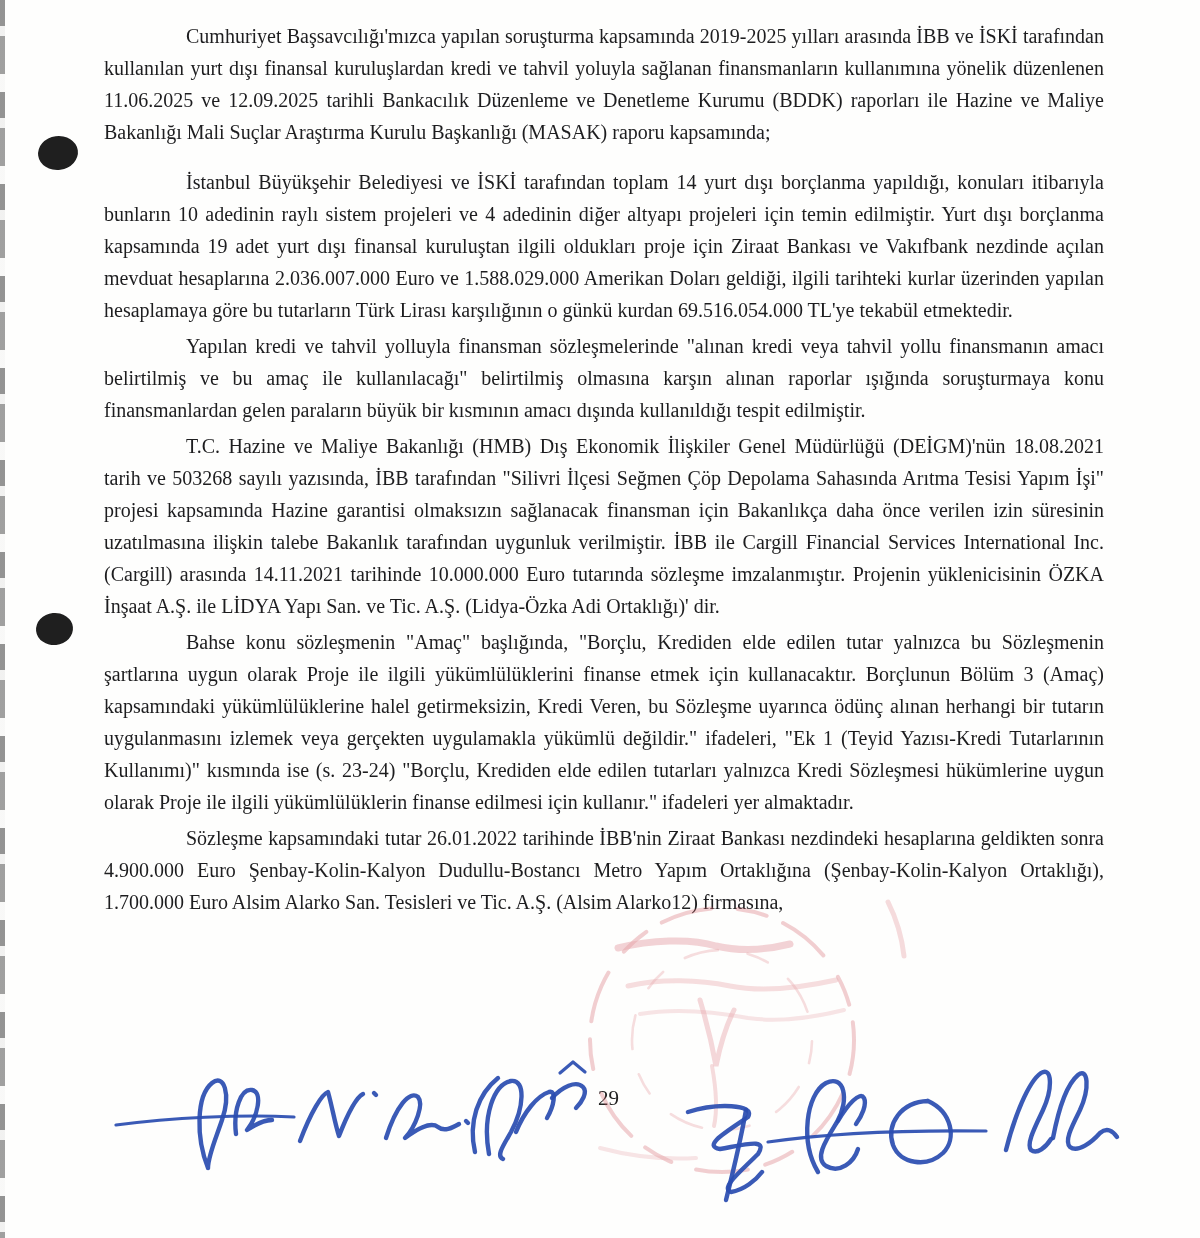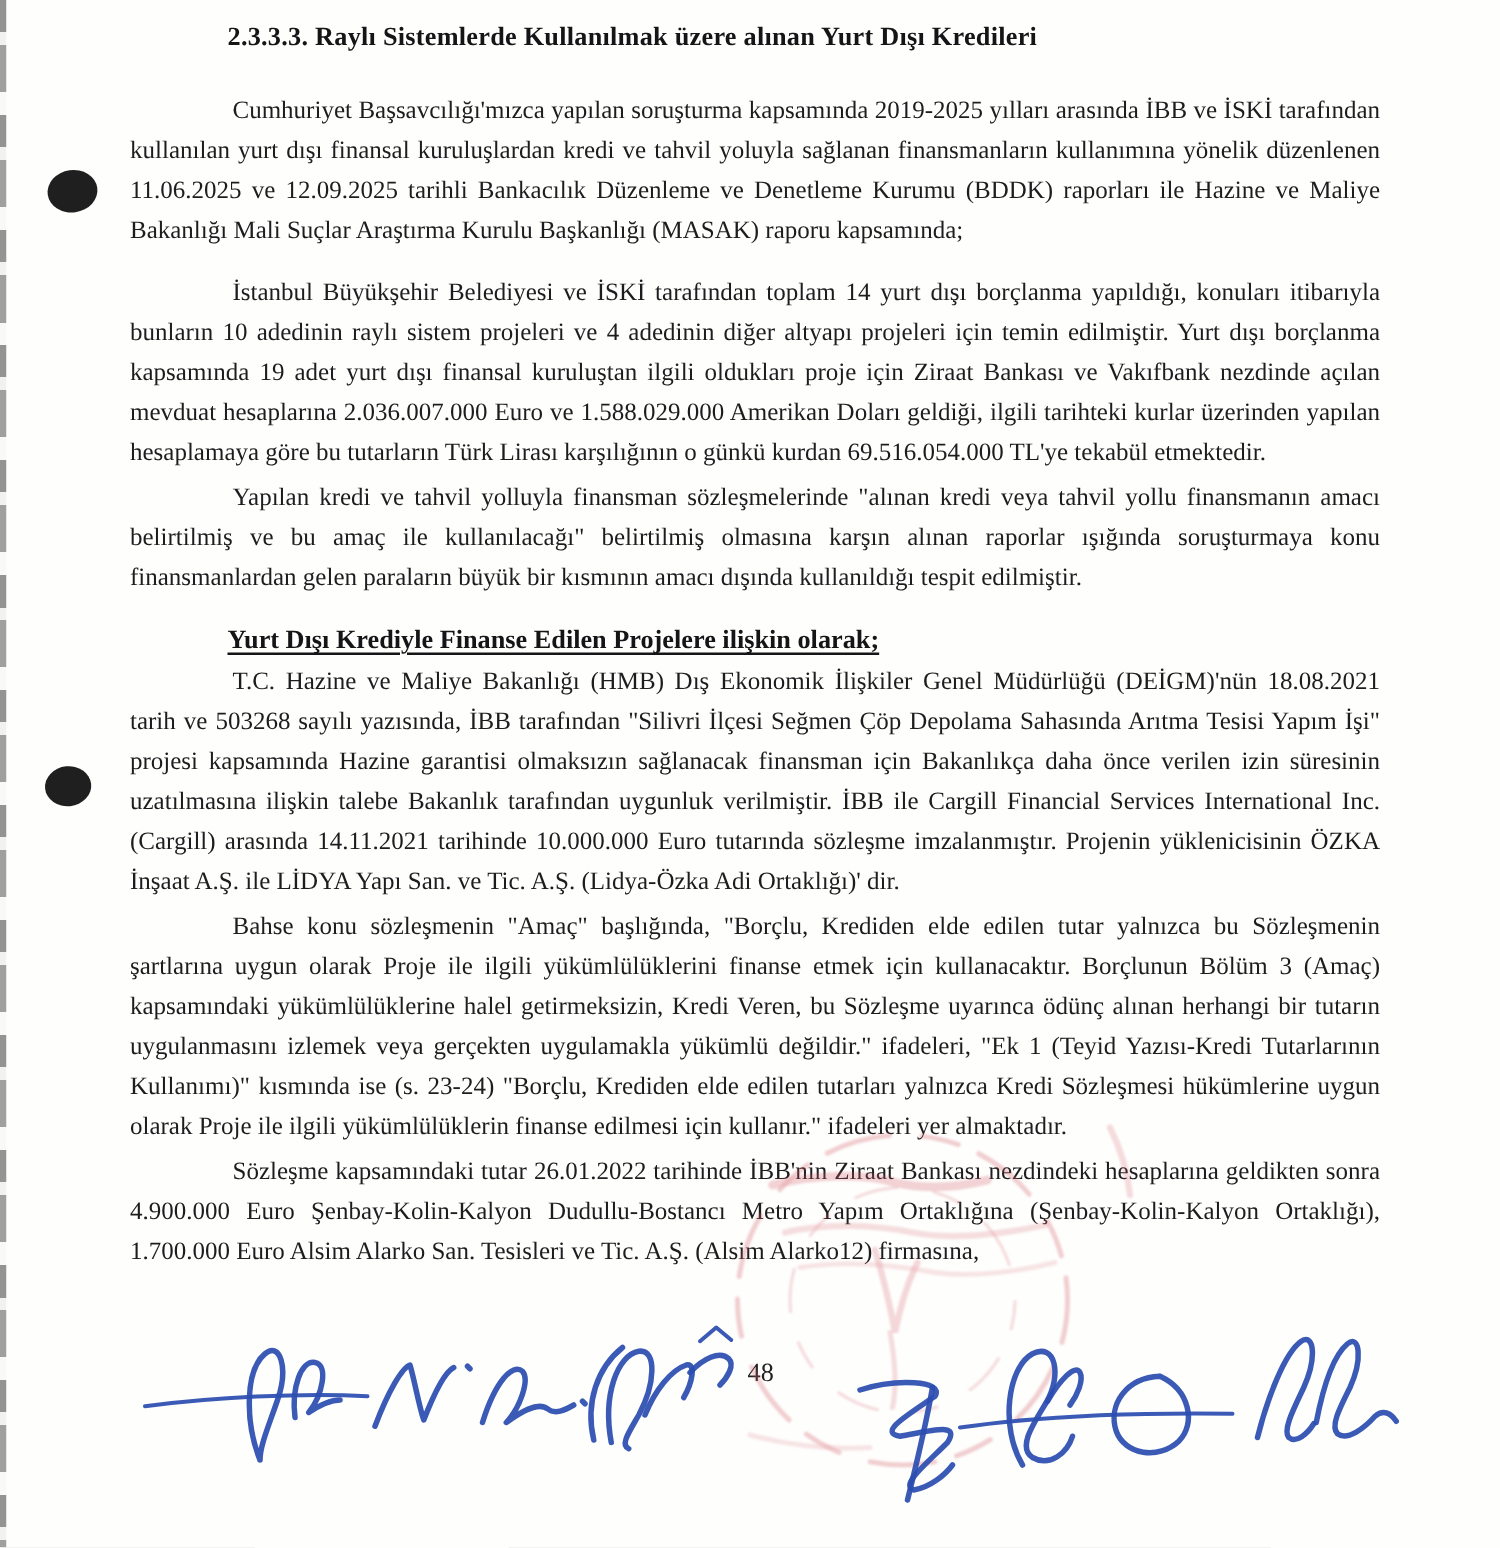--- a/index.html
+++ b/index.html
@@ -52,31 +52,29 @@
 </head>
 <body>
 
 <div class="page">
 
   <div class="edge-strip"></div>
   <div class="hole hole-1"></div>
   <div class="hole hole-2"></div>
 
   <div class="content">
-    <h1>2.3.3.3. Raylı Sistemlerde Kullanılmak üzere alınan Yurt Dışı Kredileri</h1>
     <p class="para-intro">Cumhuriyet Başsavcılığı'mızca yapılan soruşturma kapsamında 2019-2025 yılları arasında İBB ve İSKİ tarafından kullanılan yurt dışı finansal kuruluşlardan kredi ve tahvil yoluyla sağlanan finansmanların kullanımına yönelik düzenlenen 11.06.2025 ve 12.09.2025 tarihli Bankacılık Düzenleme ve Denetleme Kurumu (BDDK) raporları ile Hazine ve Maliye Bakanlığı Mali Suçlar Araştırma Kurulu Başkanlığı (MASAK) raporu kapsamında;</p>
     <p>İstanbul Büyükşehir Belediyesi ve İSKİ tarafından toplam 14 yurt dışı borçlanma yapıldığı, konuları itibarıyla bunların 10 adedinin raylı sistem projeleri ve 4 adedinin diğer altyapı projeleri için temin edilmiştir. Yurt dışı borçlanma kapsamında 19 adet yurt dışı finansal kuruluştan ilgili oldukları proje için Ziraat Bankası ve Vakıfbank nezdinde açılan mevduat hesaplarına 2.036.007.000 Euro ve 1.588.029.000 Amerikan Doları geldiği, ilgili tarihteki kurlar üzerinden yapılan hesaplamaya göre bu tutarların Türk Lirası karşılığının o günkü kurdan 69.516.054.000 TL'ye tekabül etmektedir.</p>
     <p>Yapılan kredi ve tahvil yolluyla finansman sözleşmelerinde "alınan kredi veya tahvil yollu finansmanın amacı belirtilmiş ve bu amaç ile kullanılacağı" belirtilmiş olmasına karşın alınan raporlar ışığında soruşturmaya konu finansmanlardan gelen paraların büyük bir kısmının amacı dışında kullanıldığı tespit edilmiştir.</p>
-    <h2>Yurt Dışı Krediyle Finanse Edilen Projelere ilişkin olarak;</h2>
     <p>T.C. Hazine ve Maliye Bakanlığı (HMB) Dış Ekonomik İlişkiler Genel Müdürlüğü (DEİGM)'nün 18.08.2021 tarih ve 503268 sayılı yazısında, İBB tarafından "Silivri İlçesi Seğmen Çöp Depolama Sahasında Arıtma Tesisi Yapım İşi" projesi kapsamında Hazine garantisi olmaksızın sağlanacak finansman için Bakanlıkça daha önce verilen izin süresinin uzatılmasına ilişkin talebe Bakanlık tarafından uygunluk verilmiştir. İBB ile Cargill Financial Services International Inc. (Cargill) arasında 14.11.2021 tarihinde 10.000.000 Euro tutarında sözleşme imzalanmıştır. Projenin yüklenicisinin ÖZKA İnşaat A.Ş. ile LİDYA Yapı San. ve Tic. A.Ş. (Lidya-Özka Adi Ortaklığı)' dir.</p>
     <p>Bahse konu sözleşmenin "Amaç" başlığında, "Borçlu, Krediden elde edilen tutar yalnızca bu Sözleşmenin şartlarına uygun olarak Proje ile ilgili yükümlülüklerini finanse etmek için kullanacaktır. Borçlunun Bölüm 3 (Amaç) kapsamındaki yükümlülüklerine halel getirmeksizin, Kredi Veren, bu Sözleşme uyarınca ödünç alınan herhangi bir tutarın uygulanmasını izlemek veya gerçekten uygulamakla yükümlü değildir." ifadeleri, "Ek 1 (Teyid Yazısı-Kredi Tutarlarının Kullanımı)" kısmında ise (s. 23-24) "Borçlu, Krediden elde edilen tutarları yalnızca Kredi Sözleşmesi hükümlerine uygun olarak Proje ile ilgili yükümlülüklerin finanse edilmesi için kullanır." ifadeleri yer almaktadır.</p>
     <p>Sözleşme kapsamındaki tutar 26.01.2022 tarihinde İBB'nin Ziraat Bankası nezdindeki hesaplarına geldikten sonra 4.900.000 Euro Şenbay-Kolin-Kalyon Dudullu-Bostancı Metro Yapım Ortaklığına (Şenbay-Kolin-Kalyon Ortaklığı), 1.700.000 Euro Alsim Alarko San. Tesisleri ve Tic. A.Ş. (Alsim Alarko12) firmasına,</p>
   </div>
 
-  <div class="page-number">48</div>
+  <div class="page-number">29</div>
 
   <svg class="overlay" viewBox="0 0 1200 1238" xmlns="http://www.w3.org/2000/svg">
 
     <g class="stamp-group" stroke="#d4606a" fill="none" stroke-linecap="round">
       <circle cx="722" cy="1040" r="132" stroke-width="4" stroke-dasharray="52 26 30 18" opacity=".55" transform="rotate(24 722 1040)"></circle>
       <circle cx="722" cy="1040" r="90" stroke-width="2.6" stroke-dasharray="34 30 22 26" opacity=".38" transform="rotate(-40 722 1040)"></circle>
       <path d="M618 948 C650 940, 690 938, 716 946 C742 952, 766 950, 790 944" stroke-width="7" opacity=".5"></path>
       <path d="M628 986 C662 978, 700 980, 730 986 C760 992, 800 988, 836 980" stroke-width="5" opacity=".38"></path>
       <path d="M640 1014 C676 1008, 716 1012, 748 1018 C776 1022, 812 1018, 844 1010" stroke-width="4" opacity=".3"></path>
       <path d="M700 1000 C706 1020, 712 1044, 716 1066 C720 1046, 726 1026, 734 1010" stroke-width="5" opacity=".45"></path>

